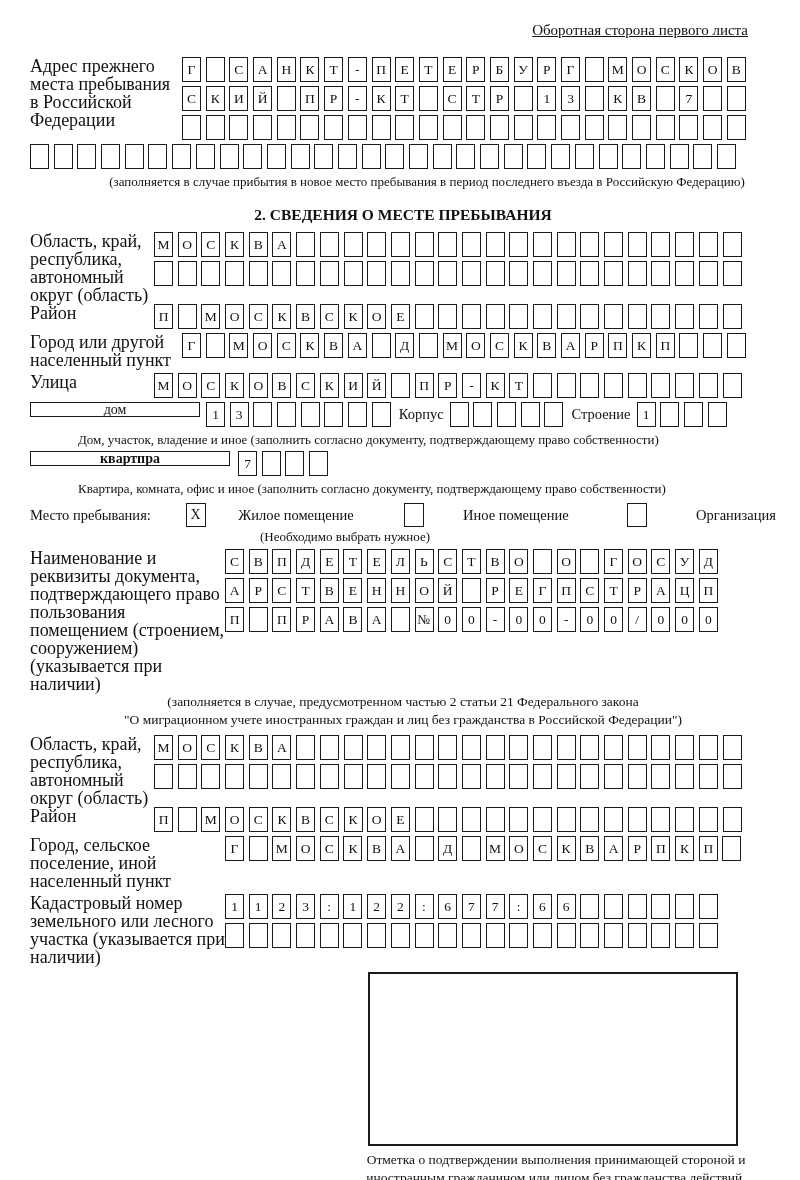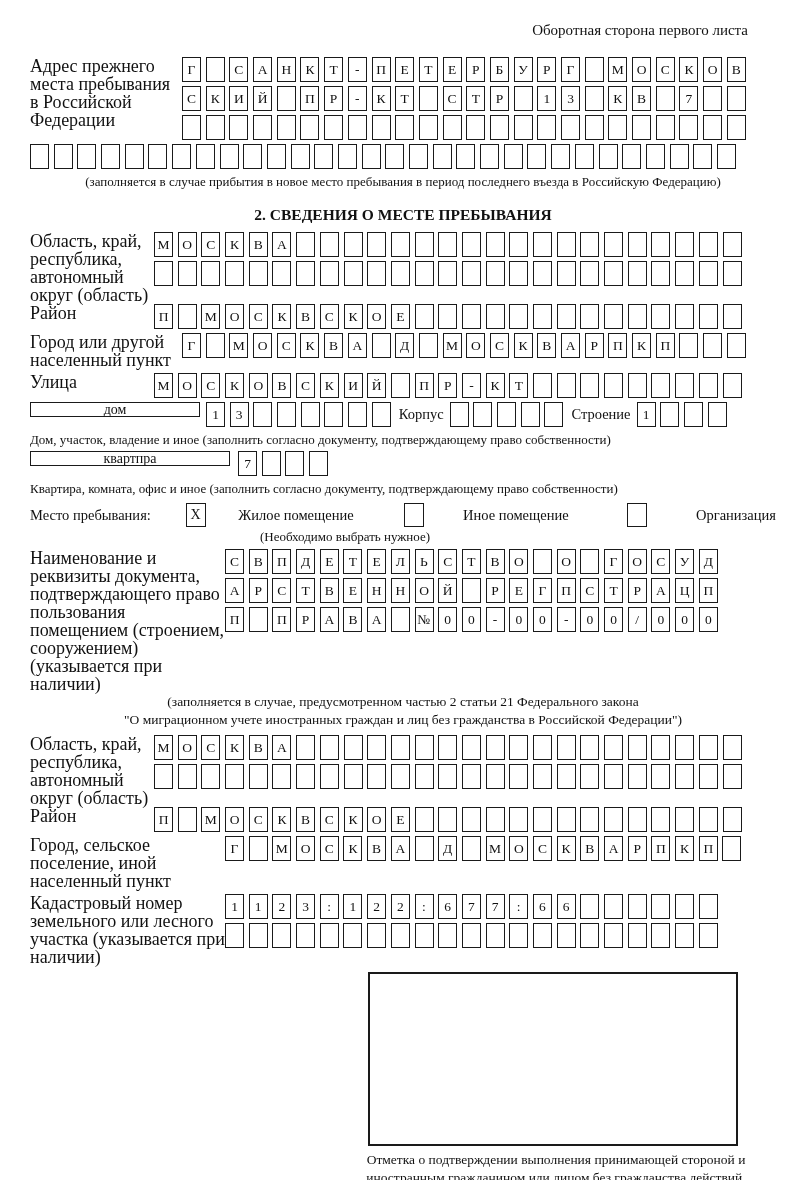--- a/index.html
+++ b/index.html
@@ -1,28 +1,28 @@
 <!DOCTYPE html>
 <html><head>
 <meta charset="utf-8">
 <style>
   html,body{margin:0;padding:0;background:#fff;}
   body{width:800px;height:1180px;overflow:hidden;font-family:"Liberation Serif","DejaVu Serif",serif;color:#111;}
   .page{padding:8px 24px 0 30px;}
-  .header-note{text-align:right;font-size:15px;margin:14px 28px 18px 0;}
+  .header-note{text-align:right;font-size:15px;margin:14px 28px 18px 0;text-decoration:underline;}
   .frow{display:flex;align-items:flex-start;}
   .flabel{font-size:18px;line-height:18px;flex:0 0 auto;}
   .w152{width:152px;}
   .w124{width:124px;}
   .w195{width:195px;}
   .cellcol{display:flex;flex-direction:column;gap:4px;}
   .cells{display:flex;gap:4.7px;flex:0 0 auto;}
   .cell{width:19px;height:25px;box-sizing:border-box;border:1.7px solid #1a1a1a;display:flex;align-items:center;justify-content:center;font-size:13.5px;flex:0 0 auto;background:#fff;}
   .fullrow{margin-top:4px;}
-  .caption{font-size:13px;line-height:17px;margin-top:4px;}
+  .caption{font-size:13px;line-height:17px;margin-top:4px;margin-left:48px;}
   .center{text-align:center;}
   .h2{font-weight:bold;font-size:15.5px;text-align:center;margin:16px 0 8px 0;}
   .mb4{margin-bottom:4px;}
   .widebox{box-sizing:border-box;border:1.7px solid #1a1a1a;height:15px;display:flex;align-items:center;justify-content:center;font-size:14px;flex:0 0 auto;}
   .inline-lbl{font-size:14.5px;line-height:25px;flex:0 0 auto;}
   .gap6{width:6px;flex:0 0 auto;}
   .gap8{width:8px;flex:0 0 auto;}
   .chkrow{display:flex;align-items:center;margin-top:6px;font-size:14.5px;justify-content:space-between;}
   .chkbox{width:20px;height:24px;box-sizing:border-box;border:1.7px solid #1a1a1a;display:flex;align-items:center;justify-content:center;font-size:14px;flex:0 0 auto;}
   .hint{font-size:13px;margin:2px 0 4px 150px;width:330px;text-align:center;}
@@ -338,21 +338,21 @@
     <div class="cells">
         <span class="cell">1</span>
         <span class="cell"></span>
         <span class="cell"></span>
         <span class="cell"></span>
       </div>
   </div>
   <div class="caption">Дом, участок, владение и иное (заполнить согласно документу, подтверждающему право собственности)</div>
 
   <div class="frow" style="margin-top:3px;">
-    <div class="widebox" style="width:200px;">квартпра</div>
+    <div class="widebox" style="width:200px;font-weight:bold;">квартпра</div>
     <div class="gap8"></div>
     <div class="cells">
         <span class="cell">7</span>
         <span class="cell"></span>
         <span class="cell"></span>
         <span class="cell"></span>
       </div>
   </div>
   <div class="caption">Квартира, комната, офис и иное (заполнить согласно документу, подтверждающему право собственности)</div>
 

